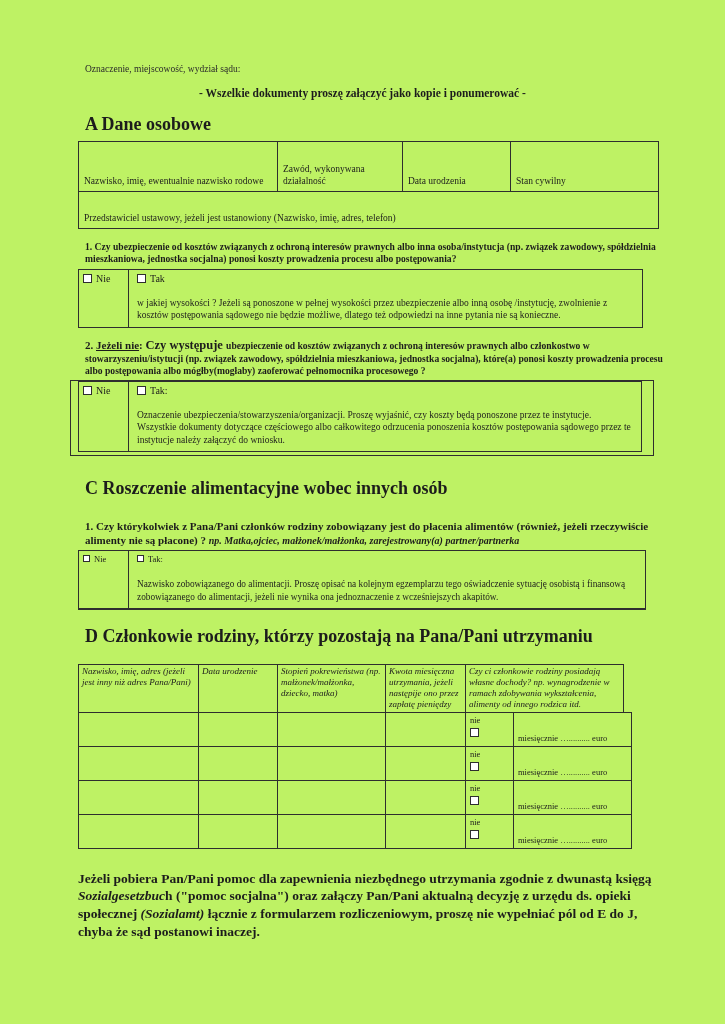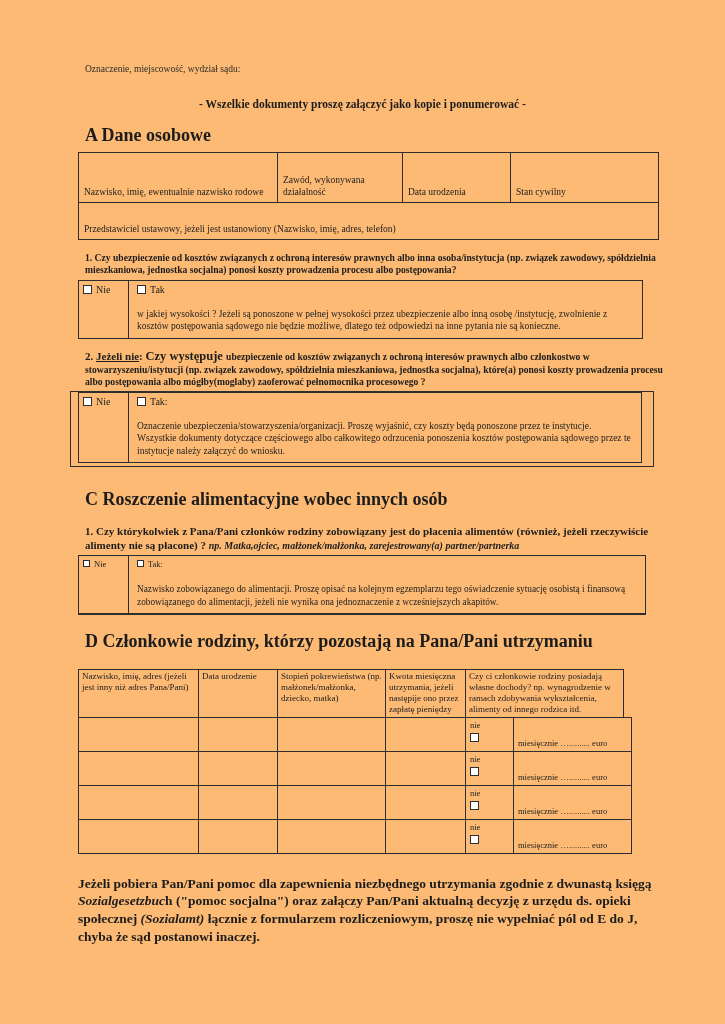--- a/index.html
+++ b/index.html
@@ -1,41 +1,41 @@
 <!DOCTYPE html>
 <html lang="pl"><head>
 <meta charset="utf-8">
 <style>
   * { box-sizing: border-box; margin: 0; padding: 0; }
   html, body { background: #ffffff; }
   .page {
     position: relative;
     width: 725px;
     height: 1024px;
-    background: #fdba74;
+    background: #bef264;
     font-family: "Liberation Serif", "DejaVu Serif", serif;
     color: #1c1c1c;
     overflow: hidden;
   }
   .court-label {
     padding-top: 64px;
     margin-left: 85px;
     font-size: 9.5px;
     color: #2a2a2a;
   }
   .title {
     margin-top: 13px;
     padding: 0 40px;
     text-align: center;
     font-size: 14.5px;
     font-weight: bold;
     line-height: 1.55;
   }
   .subtitle {
-    margin-top: 24px;
+    margin-top: 13px;
     text-align: center;
     font-size: 11.5px;
     font-weight: bold;
   }
   .sec-heading {
     margin: 15px 0 0 85px;
     font-size: 18px;
     font-weight: bold;
   }
   
@@ -57,21 +57,21 @@
   table.tbl-a tr.r3 td { height: 37px; }
   
   .question {
     margin: 12px 0 0 85px;
     width: 578px;
     font-size: 9.6px;
     font-weight: bold;
     line-height: 1.3;
   }
   .question-c {
-    margin: 14px 0 0 85px;
+    margin: 20px 0 0 85px;
     width: 582px;
     font-size: 11px;
     font-weight: bold;
     line-height: 1.3;
   }
   .q2-intro { font-size: 11px; }
   .q2-underline { font-size: 11px; text-decoration: underline; }
   .q2-emph { font-size: 12.5px; }
   .c-example { font-style: italic; font-size: 10px; }
   
@@ -120,20 +120,21 @@
     margin-right: 4px;
     background: #fff;
   }
   .cb.sm { width: 7px; height: 7px; vertical-align: 0px; }
   
   table.tbl-d-head {
     margin: 17px 12px 0 78px;
     width: 545px;
     border-collapse: collapse;
     table-layout: fixed;
+    font-style: italic;
   }
   table.tbl-d-head th {
     border: 1px solid #2e2e2e;
     vertical-align: top;
     text-align: left;
     font-weight: normal;
     font-size: 9px;
     line-height: 1.25;
     padding: 1px 3px;
     height: 46px;

